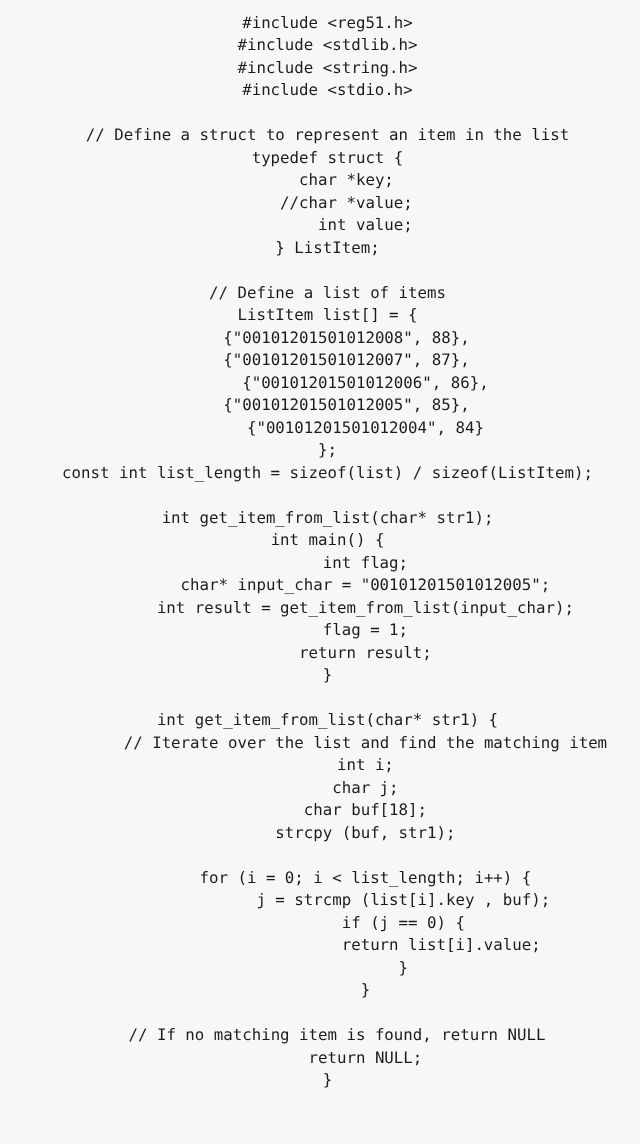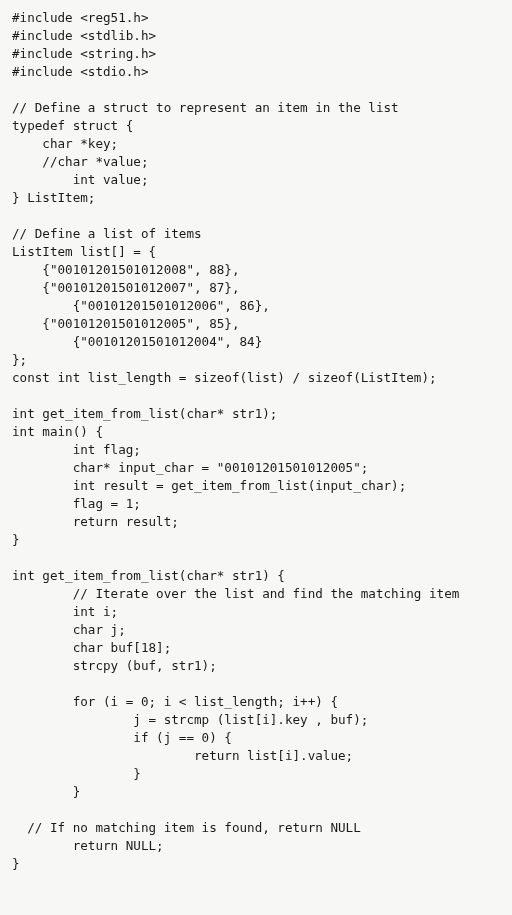--- a/index.html
+++ b/index.html
@@ -19,20 +19,21 @@
     line-height: 18px;
     color: #1b1b1b;
     white-space: pre;
     letter-spacing: 0;
     -webkit-font-smoothing: antialiased;
   }
   .code-line {
     white-space: pre;
     min-height: 18px;
     font-variant-ligatures: none;
+    text-align: center;
   }
   .code-line.blank {
     height: 18px;
   }
 </style>
 </head>
 <body style="background: rgb(247, 247, 246);">
 
 <div id="code-listing" style="background: rgb(247, 247, 246); color: rgb(27, 27, 27);"><div class="code-line">#include &lt;reg51.h&gt;</div><div class="code-line">#include &lt;stdlib.h&gt;</div><div class="code-line">#include &lt;string.h&gt;</div><div class="code-line">#include &lt;stdio.h&gt;</div><div class="code-line blank"></div><div class="code-line">// Define a struct to represent an item in the list</div><div class="code-line">typedef struct {</div><div class="code-line">    char *key;</div><div class="code-line">    //char *value;</div><div class="code-line">        int value;</div><div class="code-line">} ListItem;</div><div class="code-line blank"></div><div class="code-line">// Define a list of items</div><div class="code-line">ListItem list[] = {</div><div class="code-line">    {"00101201501012008", 88},</div><div class="code-line">    {"00101201501012007", 87},</div><div class="code-line">        {"00101201501012006", 86},</div><div class="code-line">    {"00101201501012005", 85},</div><div class="code-line">        {"00101201501012004", 84}</div><div class="code-line">};</div><div class="code-line">const int list_length = sizeof(list) / sizeof(ListItem);</div><div class="code-line blank"></div><div class="code-line">int get_item_from_list(char* str1);</div><div class="code-line">int main() {</div><div class="code-line">        int flag;</div><div class="code-line">        char* input_char = "00101201501012005";</div><div class="code-line">        int result = get_item_from_list(input_char);</div><div class="code-line">        flag = 1;</div><div class="code-line">        return result;</div><div class="code-line">}</div><div class="code-line blank"></div><div class="code-line">int get_item_from_list(char* str1) {</div><div class="code-line">        // Iterate over the list and find the matching item</div><div class="code-line">        int i;</div><div class="code-line">        char j;</div><div class="code-line">        char buf[18];</div><div class="code-line">        strcpy (buf, str1);</div><div class="code-line blank"></div><div class="code-line">        for (i = 0; i &lt; list_length; i++) {</div><div class="code-line">                j = strcmp (list[i].key , buf);</div><div class="code-line">                if (j == 0) {</div><div class="code-line">                        return list[i].value;</div><div class="code-line">                }</div><div class="code-line">        }</div><div class="code-line blank"></div><div class="code-line">  // If no matching item is found, return NULL</div><div class="code-line">        return NULL;</div><div class="code-line">}</div></div>
 

